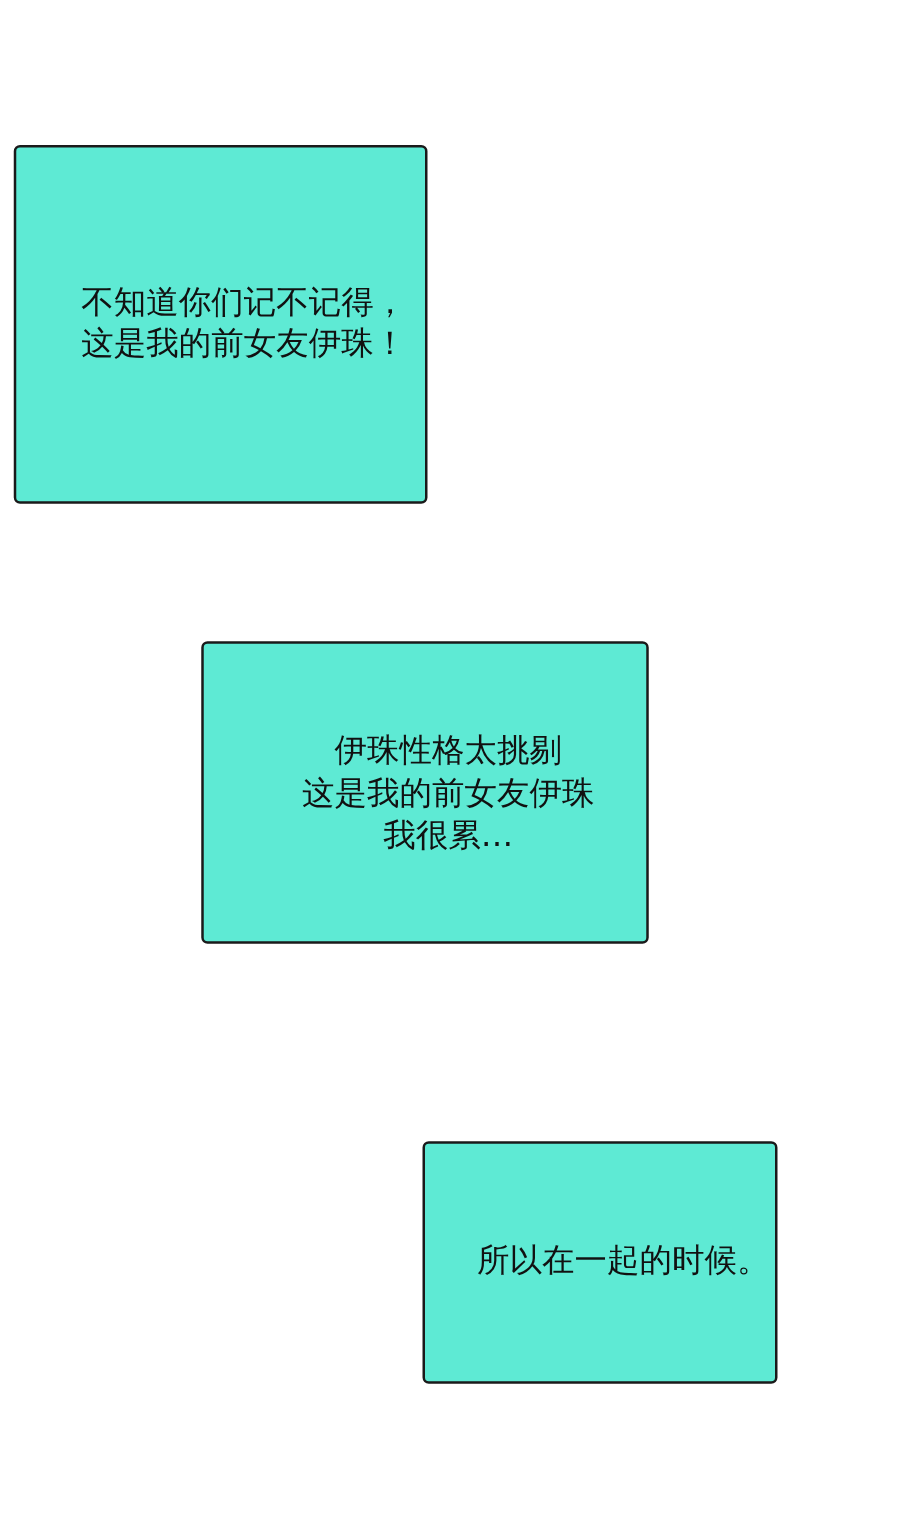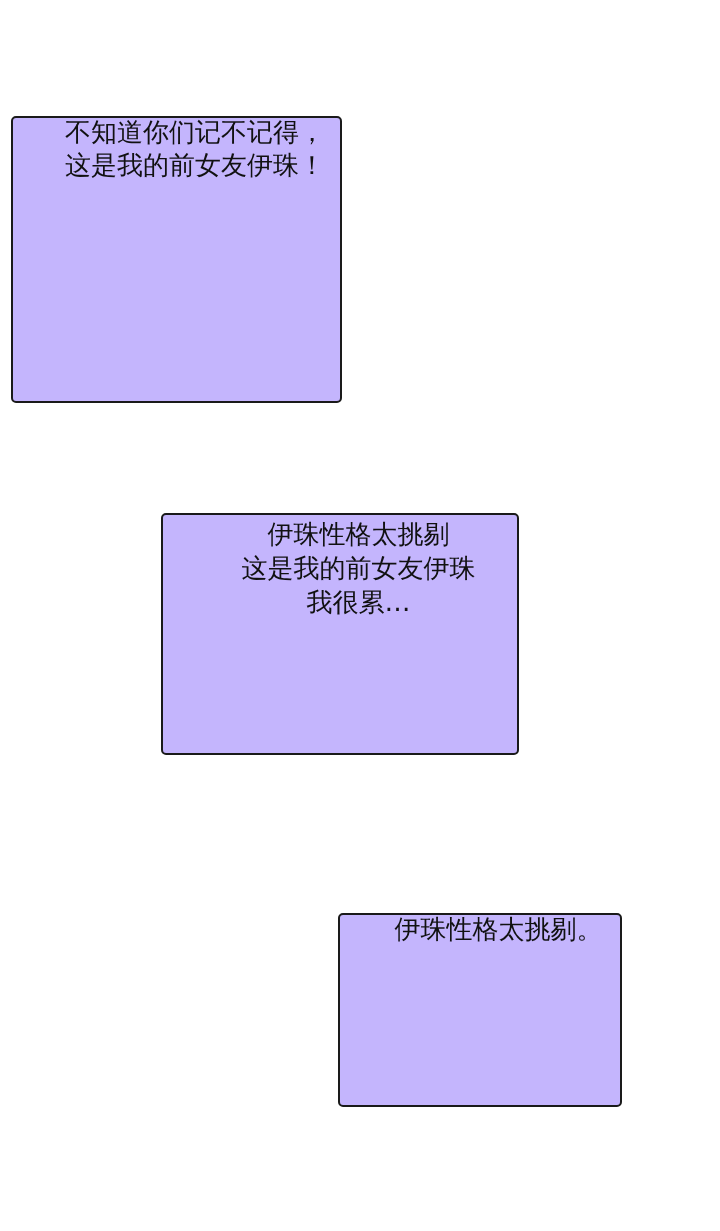--- a/index.html
+++ b/index.html
@@ -13,22 +13,23 @@
       position: relative;
       overflow: hidden;
       font-family: "DejaVu Sans", "Liberation Sans", sans-serif;
       color: #111111;
     }
     .caption-box {
       position: absolute;
       box-sizing: border-box;
       border: 2px solid #1a1a1a;
       border-radius: 5px;
-      background: #c4b5fd;
+      background: #5eead4;
       display: flex;
+      align-items: center;
       justify-content: center;
       text-align: center;
       padding-left: 37px;
     }
     .caption-text {
       font-size: 26px;
       line-height: 33px;
       letter-spacing: 0px;
       white-space: pre-line;
       color: #111111;
@@ -48,14 +49,14 @@
 这是我的前女友伊珠！</div>
 </div>
 
 <div class="caption-box" id="box-2">
   <div class="caption-text">伊珠性格太挑剔
 这是我的前女友伊珠
 我很累…</div>
 </div>
 
 <div class="caption-box" id="box-3">
-  <div class="caption-text">伊珠性格太挑剔。</div>
+  <div class="caption-text">所以在一起的时候。</div>
 </div>
 
 </body></html>

